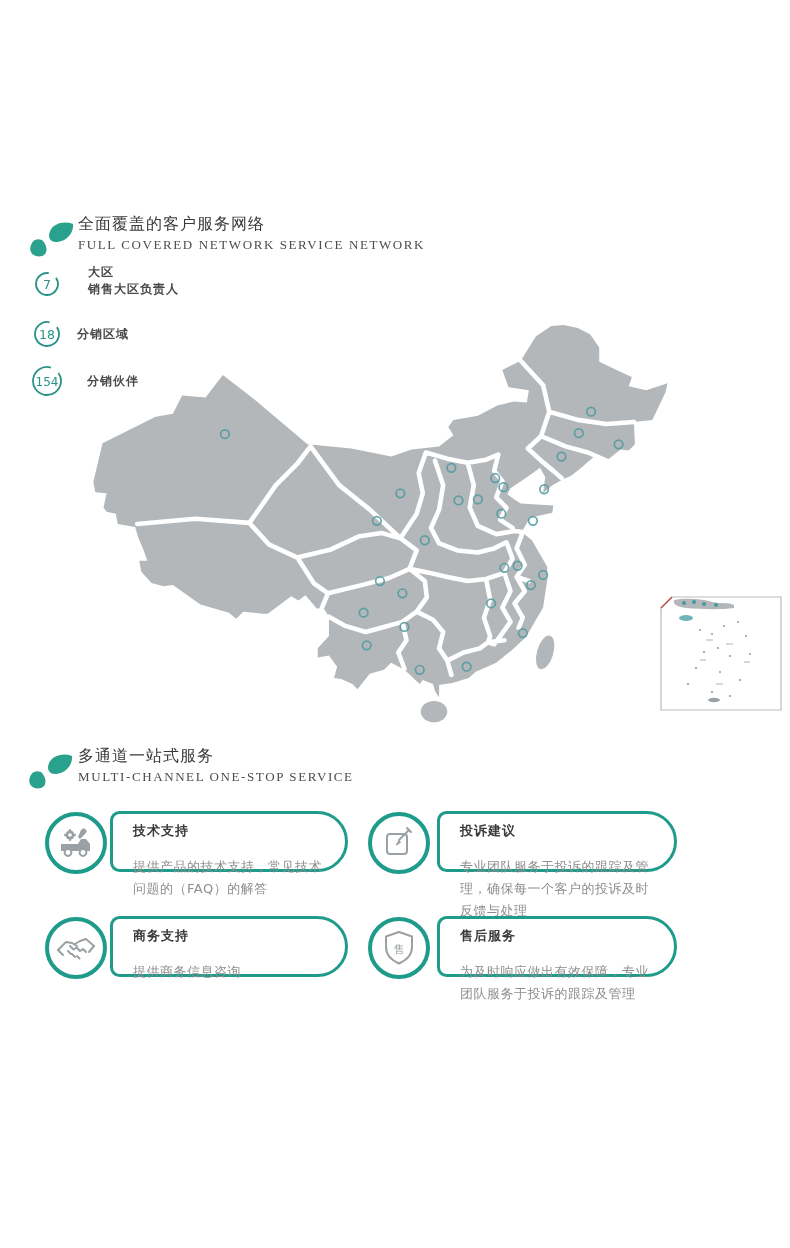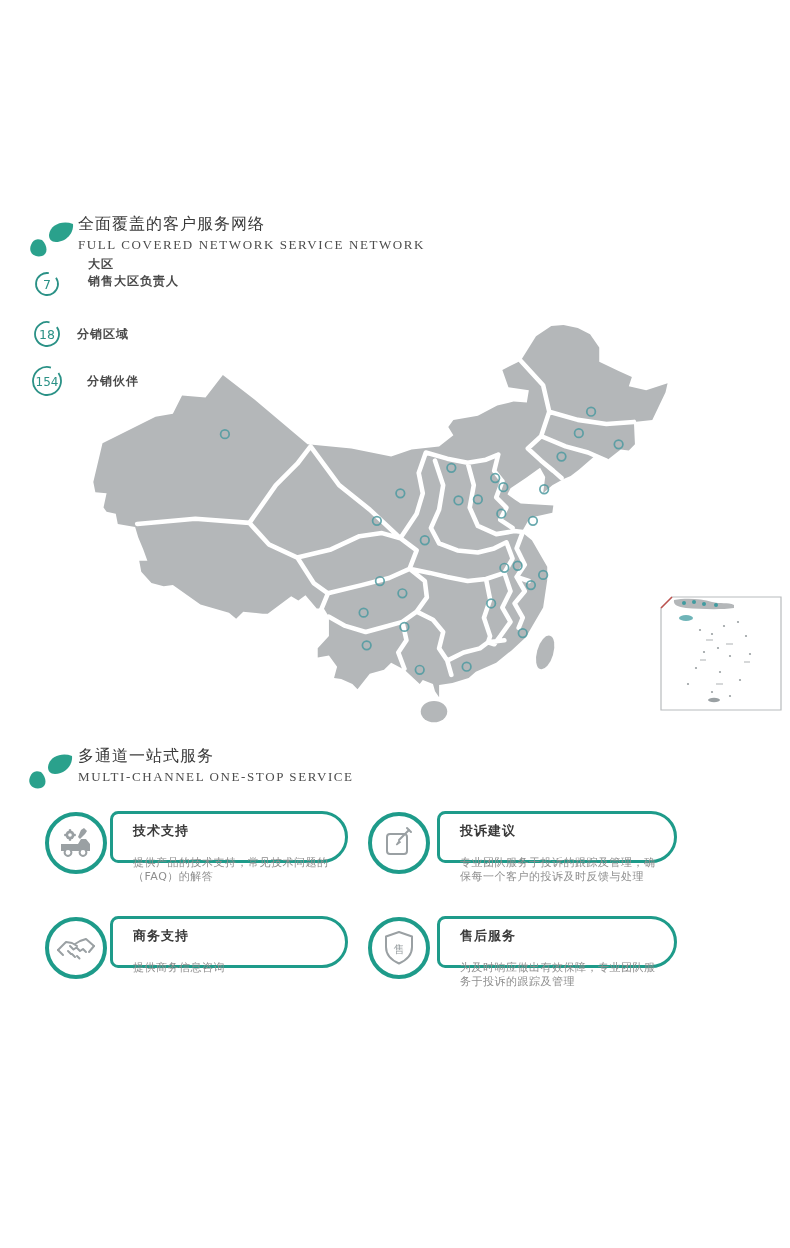--- a/index.html
+++ b/index.html
@@ -24,26 +24,26 @@
   .china-fill{fill:#b4b7b9;}
   .prov{fill:none;stroke:#ffffff;stroke-width:4.5;stroke-linecap:round;stroke-linejoin:round;}
   .marker{fill:none;stroke:#4d9aa0;stroke-width:1.7;opacity:.85;}
 
   
   .svc-circle{
     position:absolute;width:62px;height:62px;border:4px solid #1e9b8a;border-radius:50%;
     background:#fff;display:flex;align-items:center;justify-content:center;box-sizing:border-box;
   }
   .svc-pill{
-    position:absolute;height:52px;background:#fff;border:3.5px solid #1e9b8a;
+    position:absolute;height:61px;background:#fff;border:3.5px solid #1e9b8a;
     border-radius:10px 32px 32px 10px;box-sizing:border-box;
     padding:8px 12px 0 20px;
   }
   .svc-title{font-size:13px;font-weight:bold;color:#3a3a3a;letter-spacing:1px;margin-bottom:3px;}
-  .svc-body{font-size:11px;color:#8e8e8e;line-height:14px;letter-spacing:.5px;margin-top:16px;}
+  .svc-body{font-size:13px;color:#8e8e8e;line-height:22px;letter-spacing:.5px;margin-top:16px;}
   .icon-gray{stroke:#9aa0a3;fill:none;stroke-width:2;stroke-linecap:round;stroke-linejoin:round;}
   .icon-gray-fill{fill:#9aa0a3;stroke:none;}
 </style>
 </head>
 <body>
 
 <div class="abs" style="left:27px;top:219px;width:48px;height:40px;">
   <svg width="48" height="40" viewBox="0 0 48 40">
     <path d="M4,26 C1,33 7,39 15,37 C21,35 21,27 15,21 C9,19 6,21 4,26 Z" fill="#2aa18c"></path>
     <path d="M22,16 C23,6 35,1 46,5 C47,14 39,23 29,23 C24,23 22,20 22,16 Z" fill="#2aa18c"></path>
@@ -51,21 +51,21 @@
 </div>
 <div class="abs sec-title-zh" style="left:78px;top:214px;">全面覆盖的客户服务网络</div>
 <div class="abs sec-title-en" style="left:78px;top:237px;">FULL COVERED NETWORK SERVICE NETWORK</div>
 
 <div class="abs" style="left:34px;top:271px;">
   <svg class="stat-ring" width="26" height="26" viewBox="0 0 26 26">
     <circle cx="13" cy="13" r="11" stroke-dasharray="60 9.2" transform="rotate(-35 13 13)"></circle>
     <text x="13" y="17.5" text-anchor="middle" font-size="12.5">7</text>
   </svg>
 </div>
-<div class="abs stat-label" style="left:88px;top:256px;">
+<div class="abs stat-label" style="left:88px;top:264px;">
   <div>大区</div>
   <div class="stat-l2">销售大区负责人</div>
 </div>
 
 <div class="abs" style="left:33px;top:320px;">
   <svg class="stat-ring" width="28" height="28" viewBox="0 0 28 28">
     <circle cx="14" cy="14" r="12" stroke-dasharray="66 9.4" transform="rotate(-35 14 14)"></circle>
     <text x="14" y="18.5" text-anchor="middle" font-size="12.5">18</text>
   </svg>
 </div>

